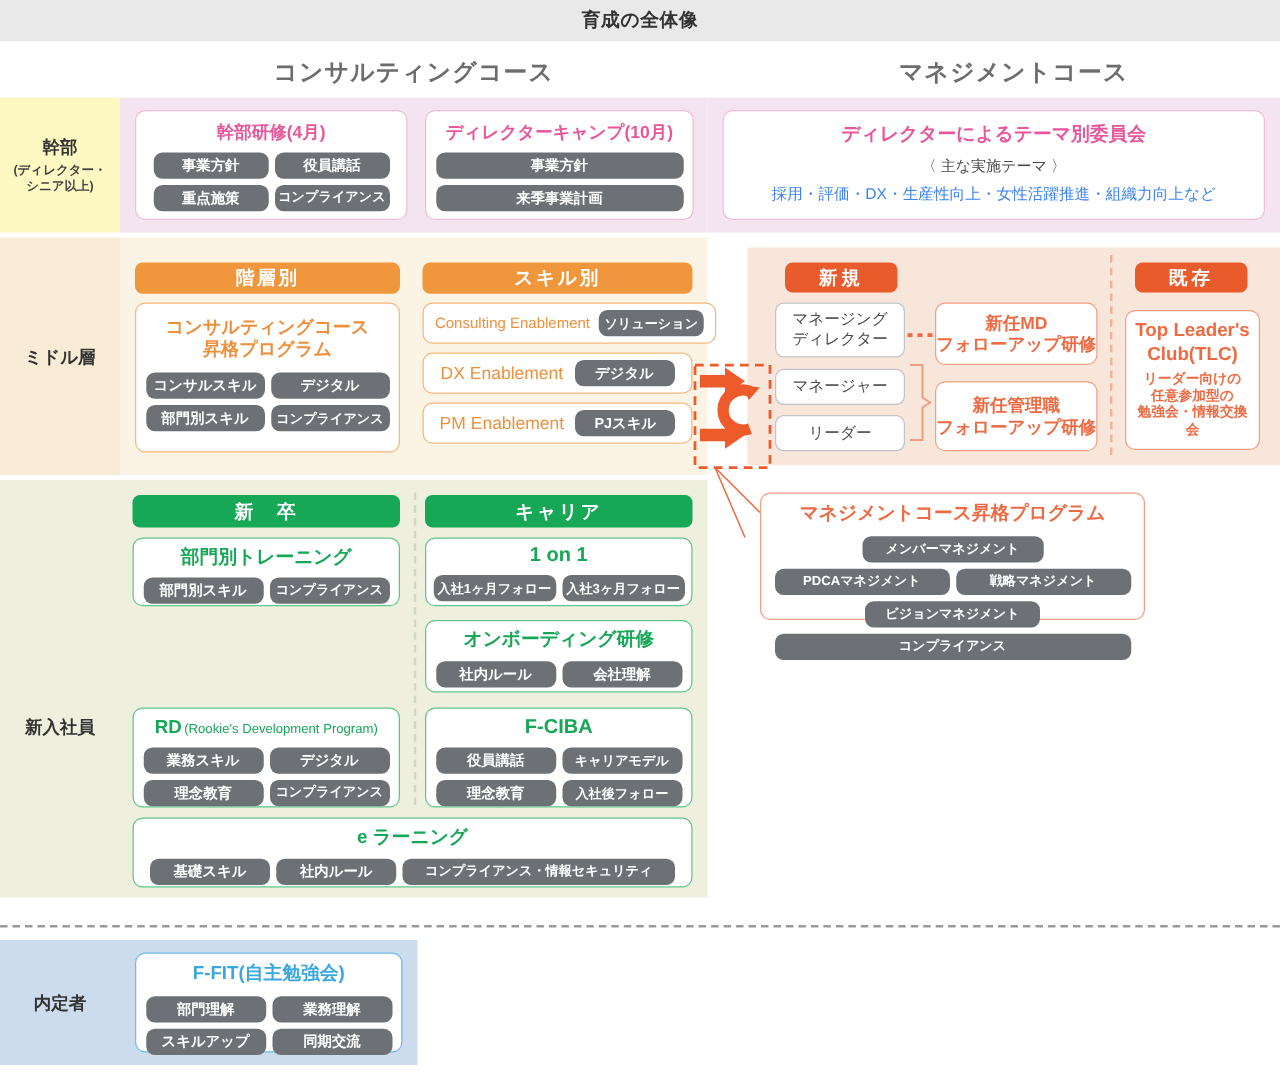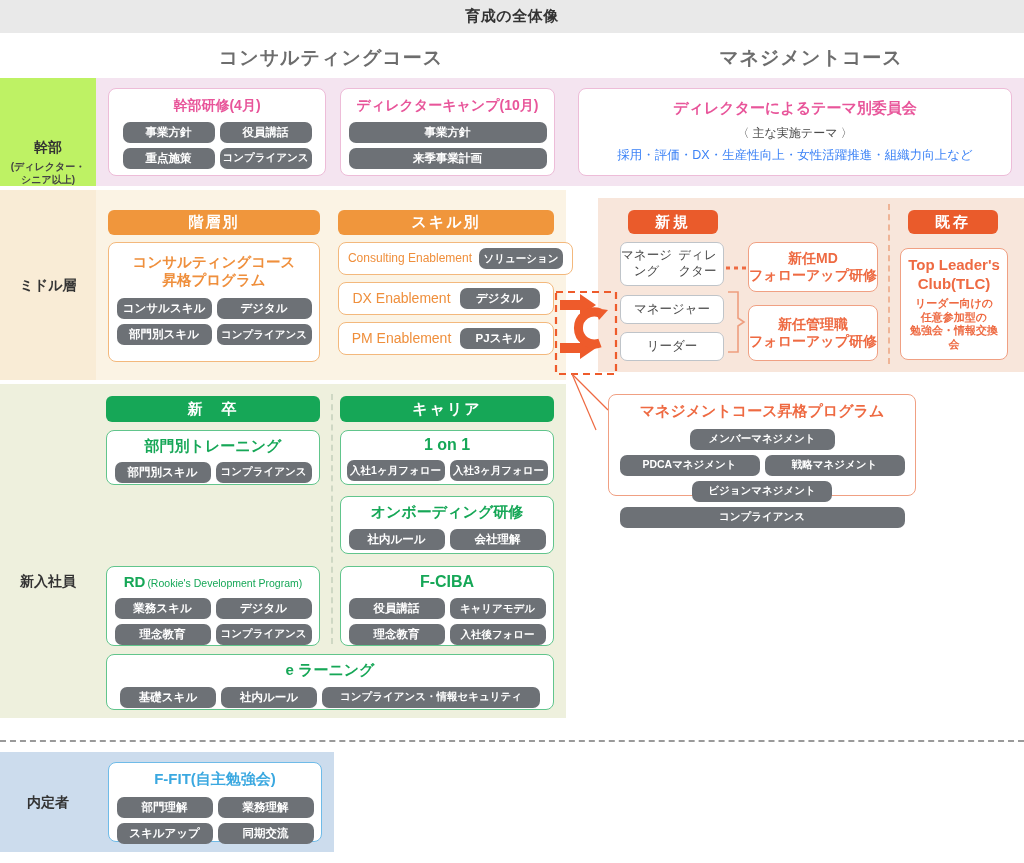--- a/index.html
+++ b/index.html
@@ -33,21 +33,21 @@
   .row{position:absolute;left:0;width:1024px;}
   .row .rowlabel{
     position:absolute;left:0;top:0;width:96px;height:100%;
     display:flex;flex-direction:column;align-items:center;justify-content:center;
     font-size:14px;font-weight:bold;color:#333;text-align:center;line-height:1.35;
   }
   .rowlabel .sub{font-size:10px;font-weight:bold;color:#444;margin-top:3px;line-height:1.3;}
 
   
   #row-exec{top:78px;height:108px;}
-  #row-exec .rowlabel{background:#bef264;justify-content:flex-end;}
+  #row-exec .rowlabel{background:#fef9c3;}
   #row-exec .panelA{position:absolute;left:96px;top:0;width:470px;height:100%;background:#f4e4f0;}
   #row-exec .panelB{position:absolute;left:566px;top:0;width:458px;height:100%;background:#f4e4f0;}
 
   
   #row-mid{top:190px;height:190px;}
   #row-mid .rowlabel{background:#f9ecd6;}
   #row-mid .panelA{position:absolute;left:96px;top:0;width:470px;height:100%;background:#fbf3e4;}
   #row-mid .panelB{position:absolute;left:598px;top:8px;width:426px;height:174px;background:#f8e6db;}
 
   
@@ -191,21 +191,21 @@
     <div class="card orange" style="left:338px;top:132px;width:216px;height:33px;flex-direction:row;justify-content:center;align-items:center;">
       <span class="card-title t-orange" style="font-size:14px;font-weight:normal;">PM Enablement</span>
       <span class="chip" style="width:80px;margin-left:9px;">PJスキル</span>
     </div>
 
     <div class="pill deeporange" style="left:628px;top:20px;width:90px;height:24px;letter-spacing:3px;">新規</div>
     <div class="pill deeporange" style="left:908px;top:20px;width:90px;height:24px;letter-spacing:3px;">既存</div>
 
     <div class="vdash orange" style="left:888px;top:14px;height:160px;"></div>
 
-    <div class="rolebox" style="left:620px;top:52px;width:104px;height:44px;flex-direction:row;">
+    <div class="rolebox" style="left:620px;top:52px;width:104px;height:44px;flex-direction:column;">
       <div>マネージング</div>
       <div>ディレクター</div>
     </div>
     <div class="rolebox" style="left:620px;top:105px;width:104px;height:29px;">マネージャー</div>
     <div class="rolebox" style="left:620px;top:142px;width:104px;height:29px;">リーダー</div>
 
     <div class="card deeporange" style="left:748px;top:52px;width:130px;height:50px;justify-content:center;">
       <div class="card-title t-deeporange">新任MD</div>
       <div class="card-title t-deeporange">フォローアップ研修</div>
     </div>

